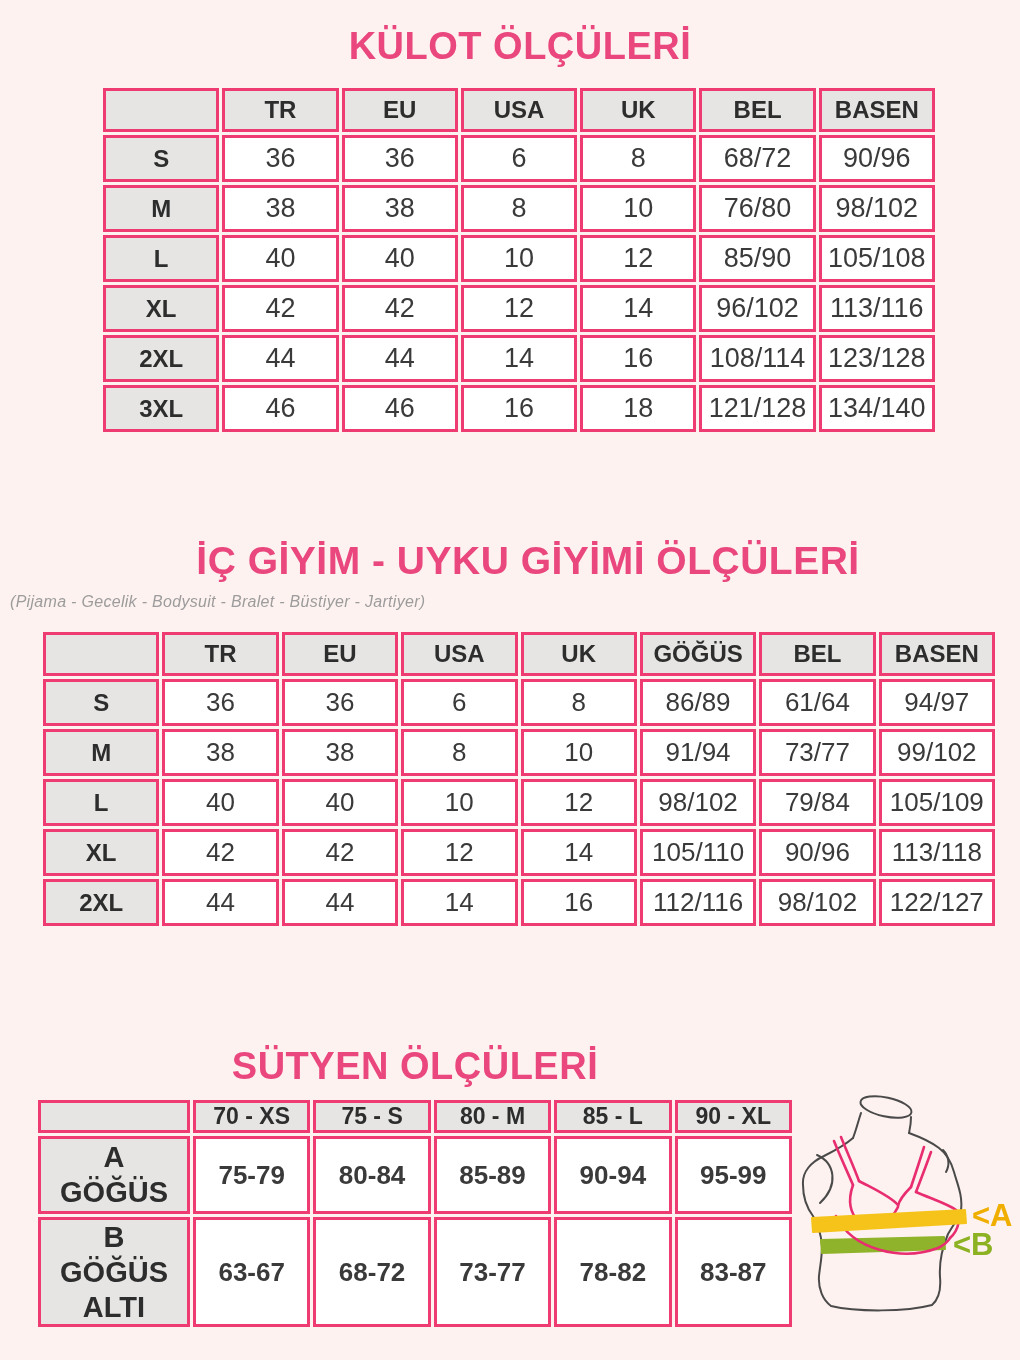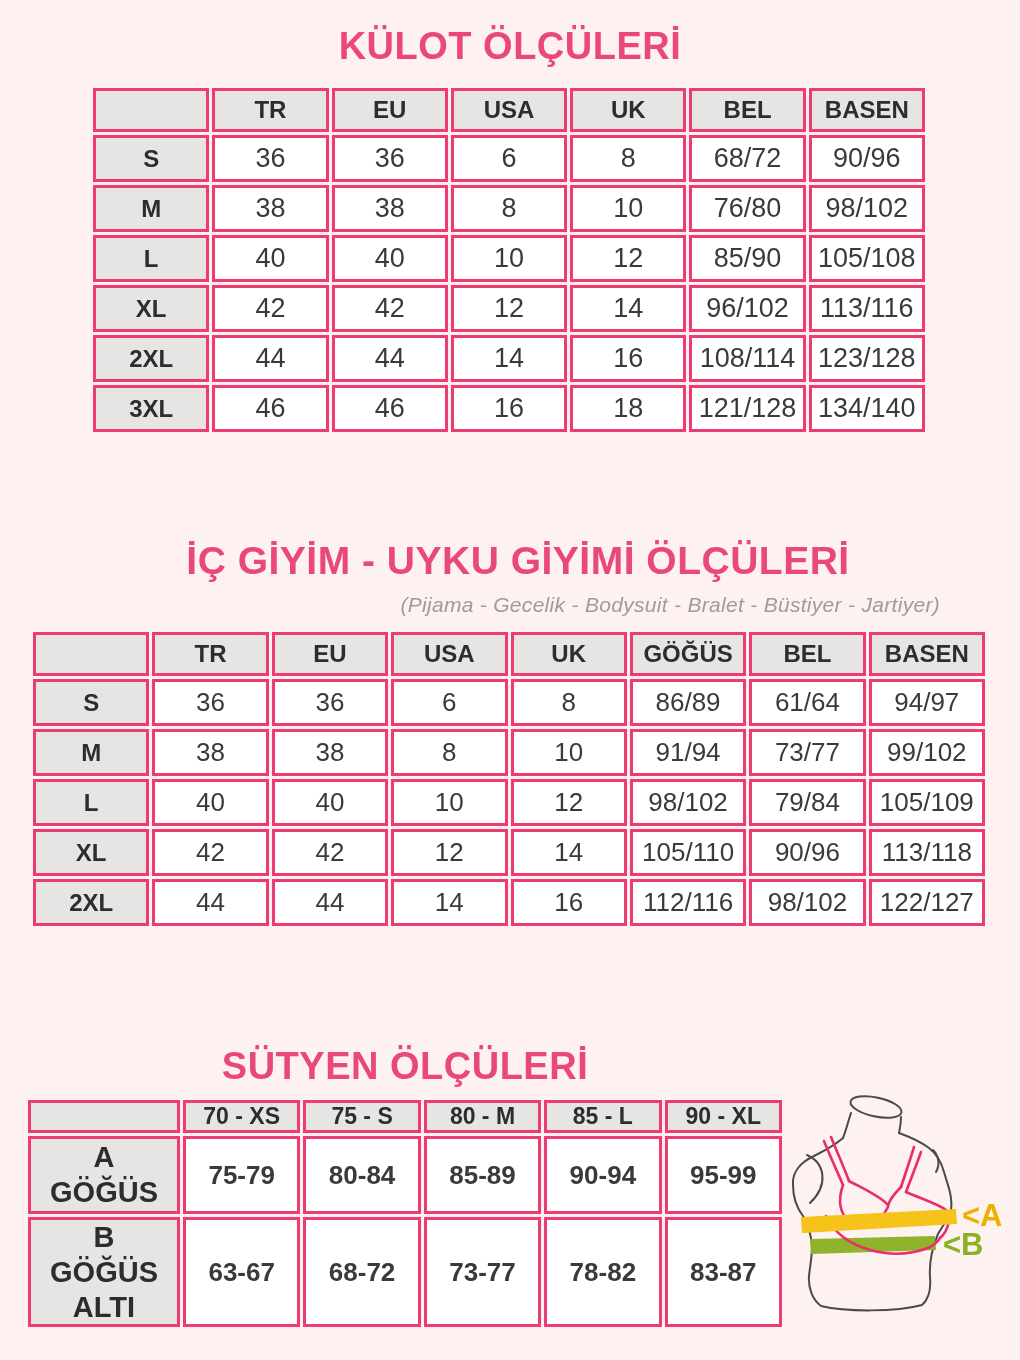--- a/index.html
+++ b/index.html
@@ -15,33 +15,33 @@
     --bra-pink:#e82d70;
     --torso-outline:#4a4a4a;
   }
   html,body{margin:0;padding:0;}
   body{
     width:1020px;height:1360px;
     background:var(--background);
     font-family:"Liberation Sans",sans-serif;
     position:relative;overflow:hidden;
   }
-  .page{position:absolute;inset:0;}
+  .page{position:absolute;inset:0;margin-left:10px;}
   .title{
     position:absolute;margin:0;
     color:var(--title-pink);
     font-weight:800;text-align:center;letter-spacing:.5px;
     line-height:1.1;
   }
   #title-kulot{top:26px;left:0;width:1020px;font-size:38px;}
   #title-icgiyim{top:540px;left:8px;width:1020px;font-size:39px;}
   #subtitle-icgiyim{
     position:absolute;top:593px;left:0;width:940px;
-    text-align:right;font-style:italic;
-    color:var(--subtitle-gray);font-size:21px;letter-spacing:.3px;
+    text-align:left;font-style:italic;
+    color:var(--subtitle-gray);font-size:16px;letter-spacing:.3px;
   }
   #title-sutyen{top:1046px;left:25px;width:760px;font-size:38px;}
 
   table.size-table{
     position:absolute;
     border-collapse:separate;border-spacing:3px;
     table-layout:fixed;
   }
   .size-table th,.size-table td{
     border:3px solid var(--accent-pink);

